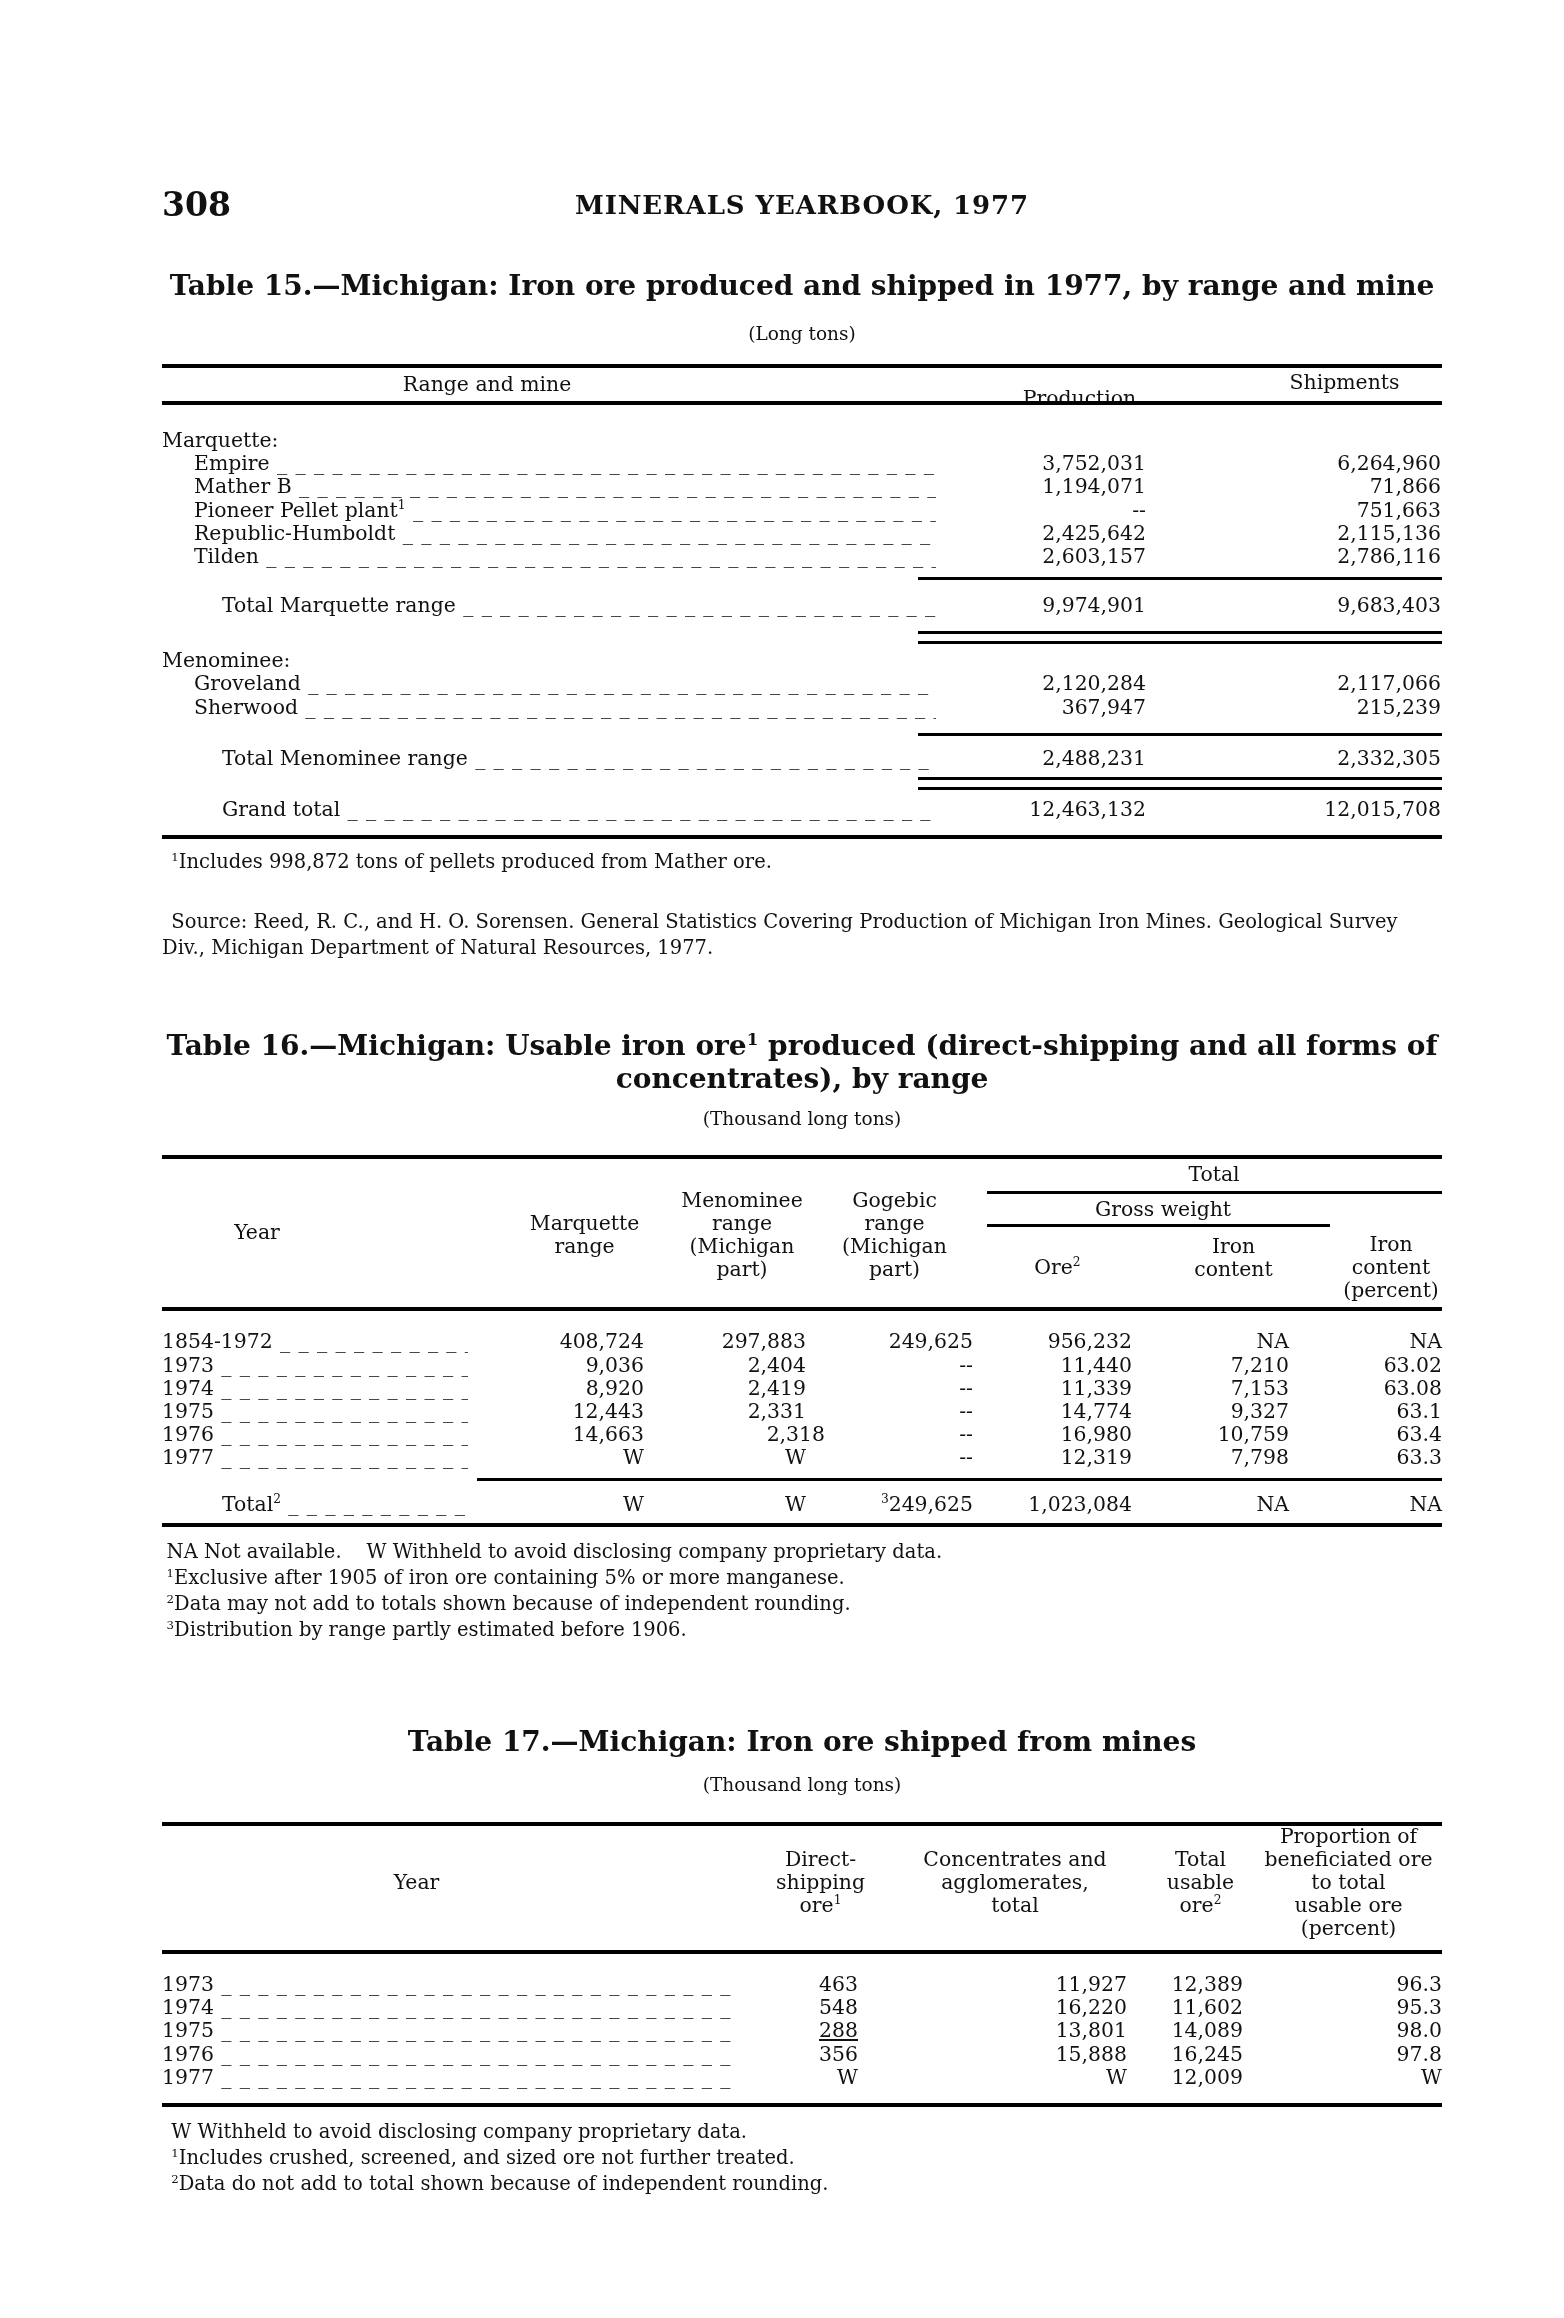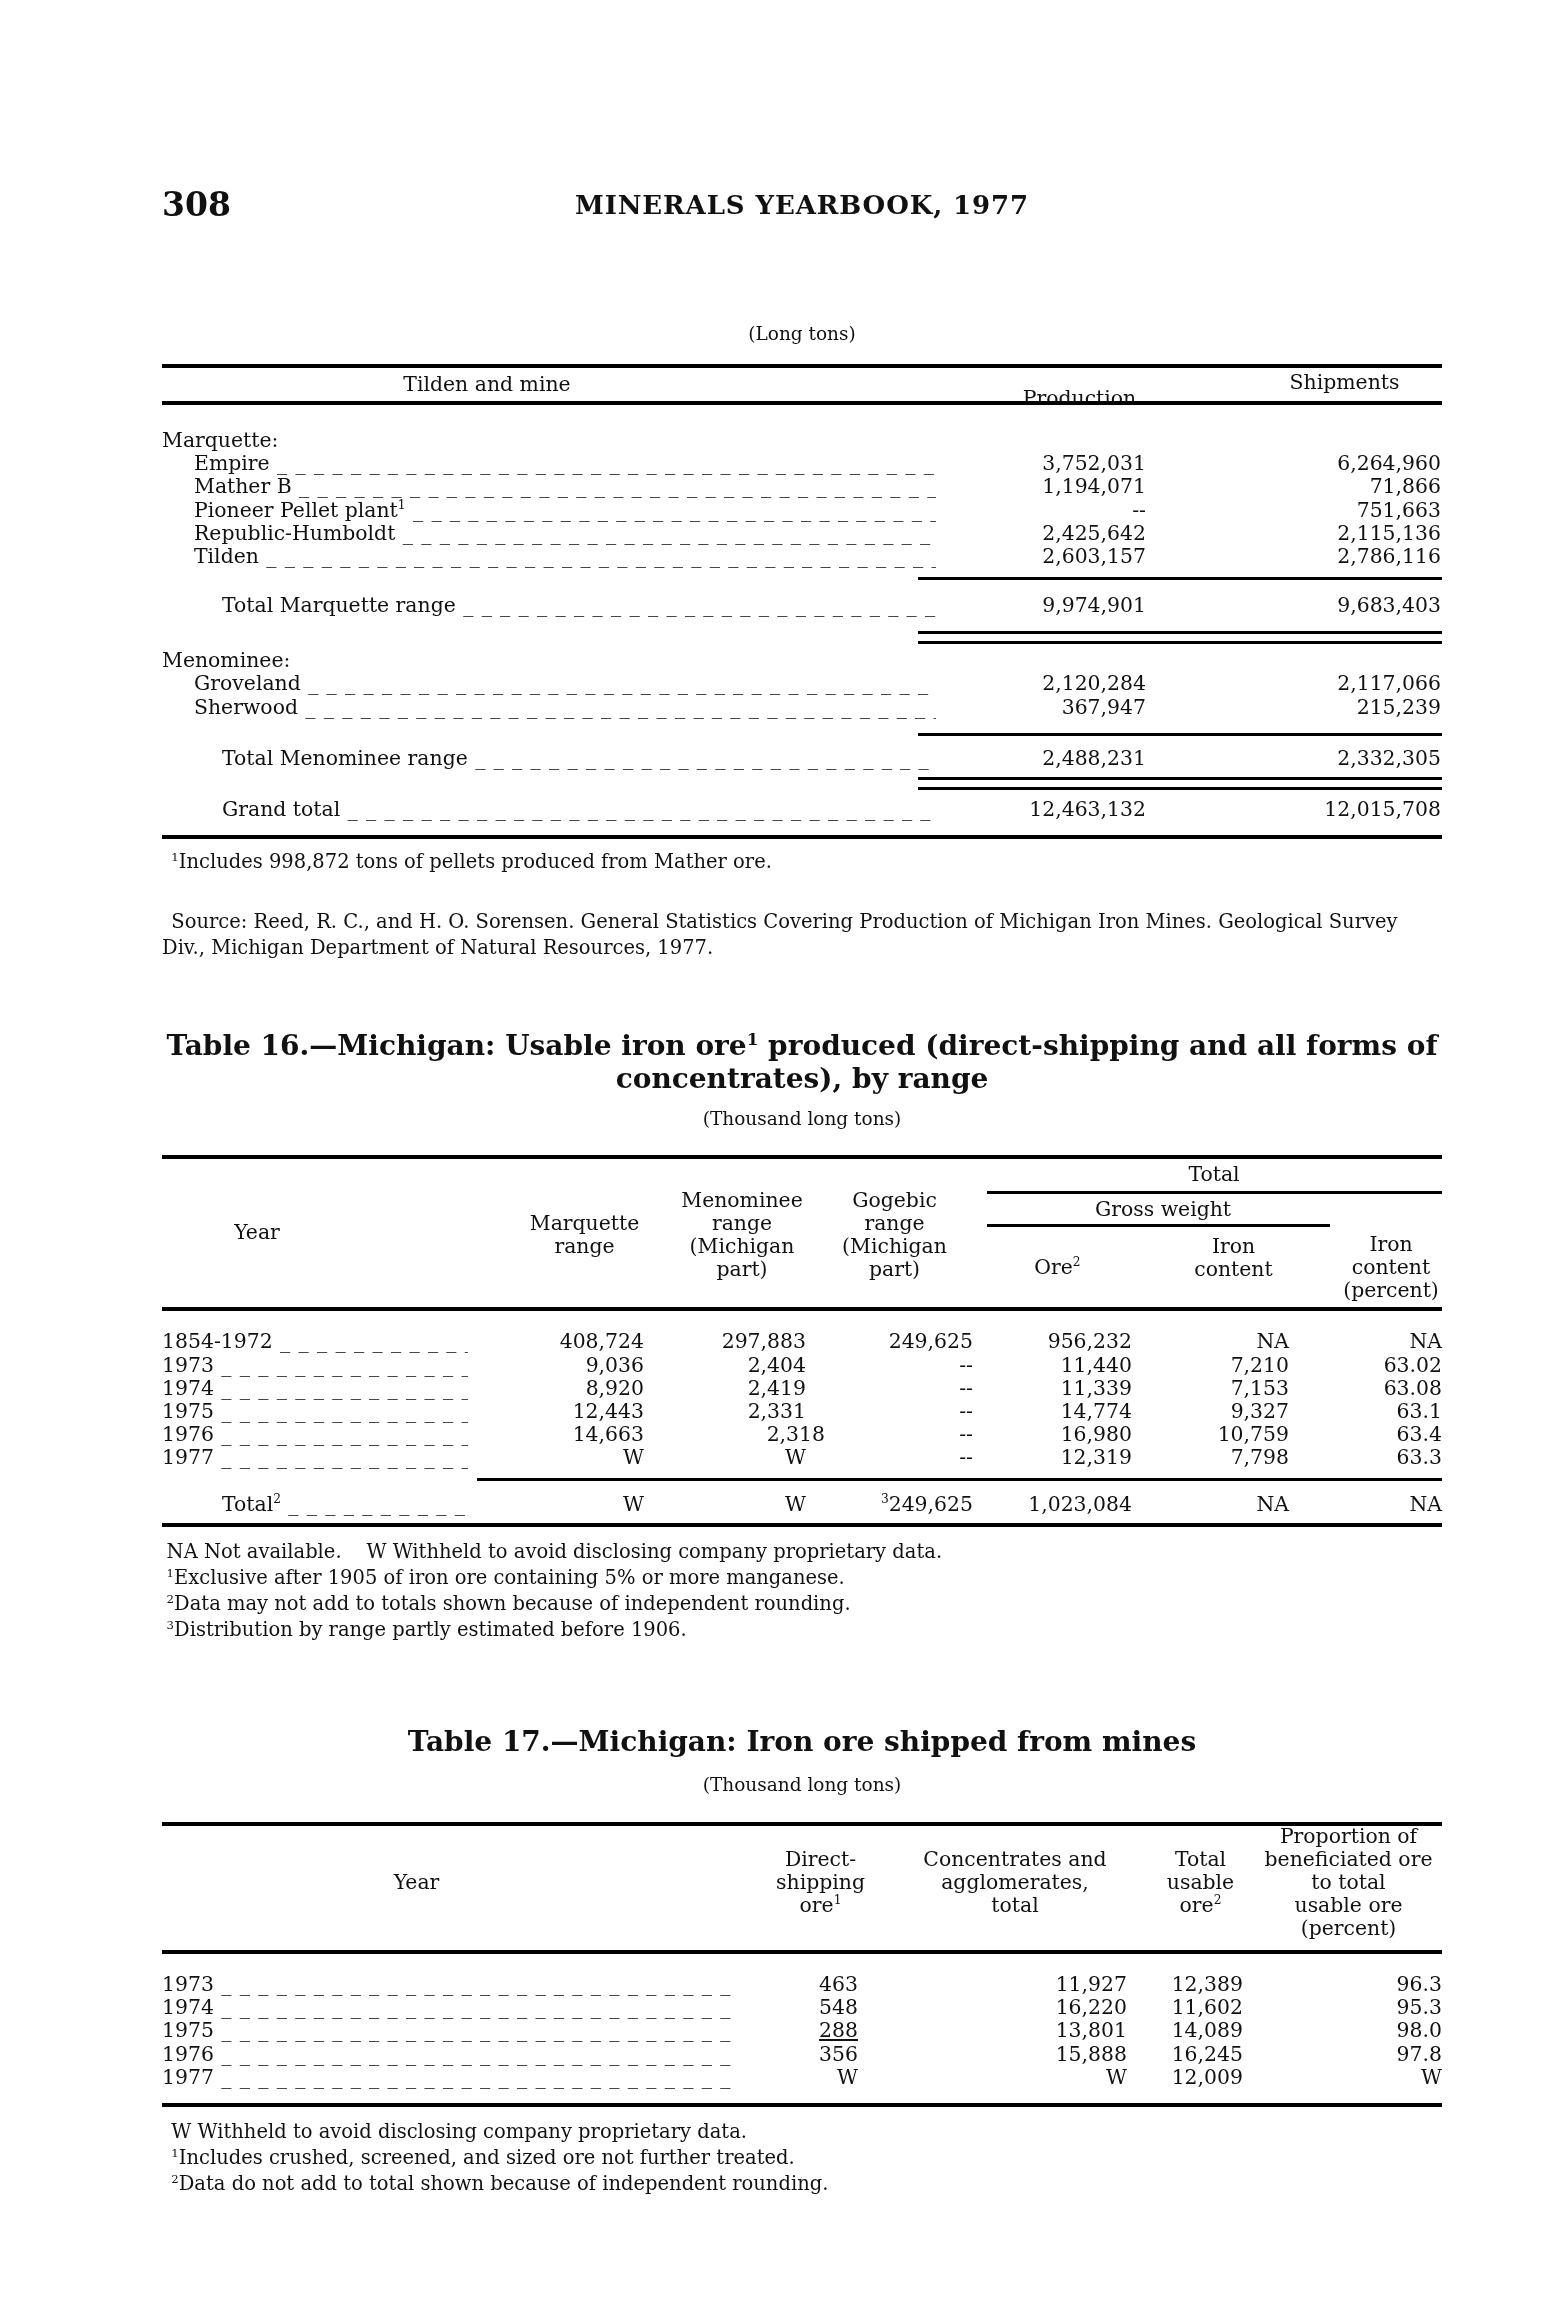--- a/index.html
+++ b/index.html
@@ -30,24 +30,25 @@
 </style>
 </head>
 <body>
 
 <div class="abs running-head">
   <span class="page-num">308</span>
   <div class="journal">MINERALS YEARBOOK, 1977</div>
 </div>
 
 <div class="abs" style="left:162px; top:269px; width:1280px; height:705px;">
+  <div class="abs title" style="left:0; right:0; top:0;">Table 15.—Michigan: Iron ore produced and shipped in 1977, by range and mine</div>
   <div class="abs subtitle" style="left:0; right:0; top:54px;">(Long tons)</div>
 
   <div class="rule" style="left:0; right:0; top:95px;"></div>
-  <div class="hdr" style="left:209px; width:232px; top:104px;">Tilden and mine</div>
+  <div class="hdr" style="left:209px; width:232px; top:104px;">Range and mine</div>
   <div class="hdr" style="left:825px; width:185px; top:102px;margin-top:16px;">Production</div>
   <div class="hdr" style="left:1090px; width:185px; top:102px;">Shipments</div>
   <div class="rule" style="left:0; right:0; top:132px;"></div>
 
   <div class="row" style="top:160px;">
     <span class="label nodots" style="left:0;">Marquette:</span>
   </div>
 
   <div class="row" style="top:183px;">
     <span class="label" style="left:32px; width:742px;"><span class="lead">Empire</span></span>

